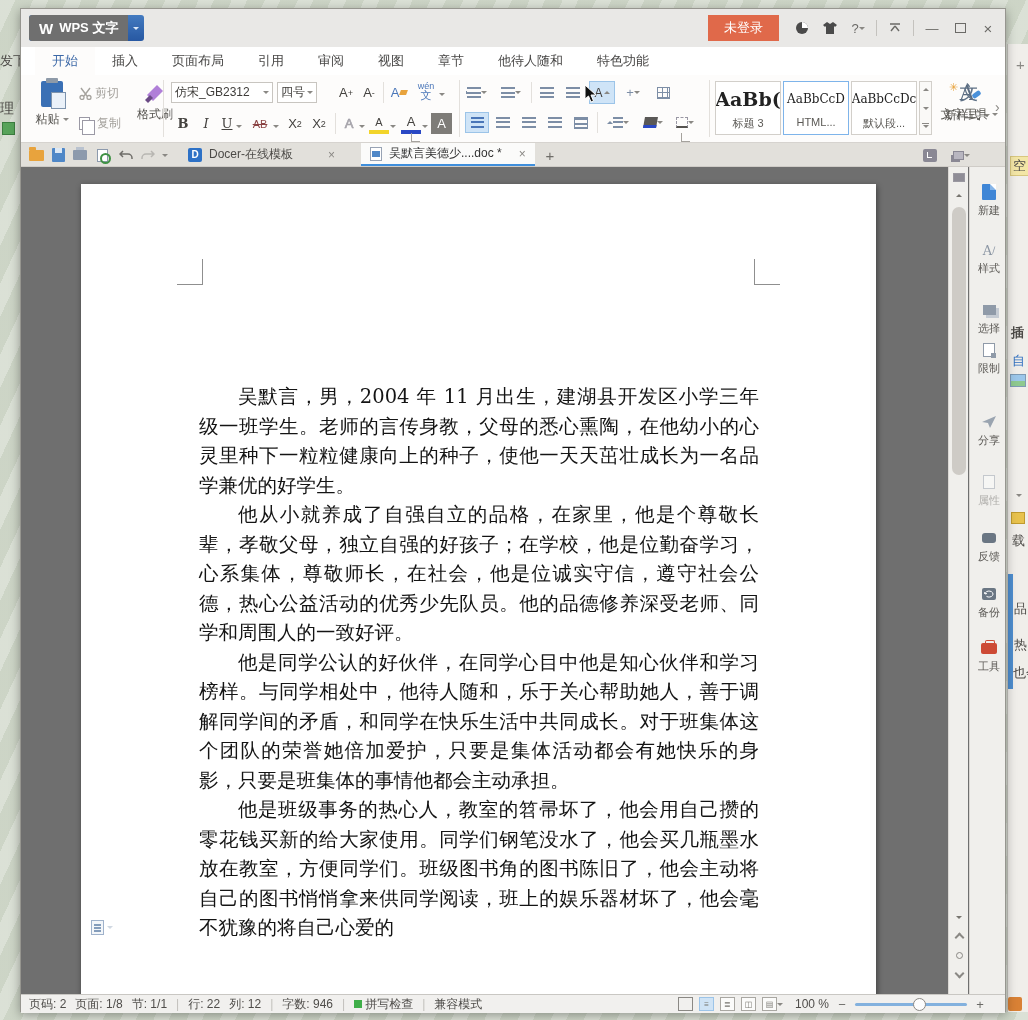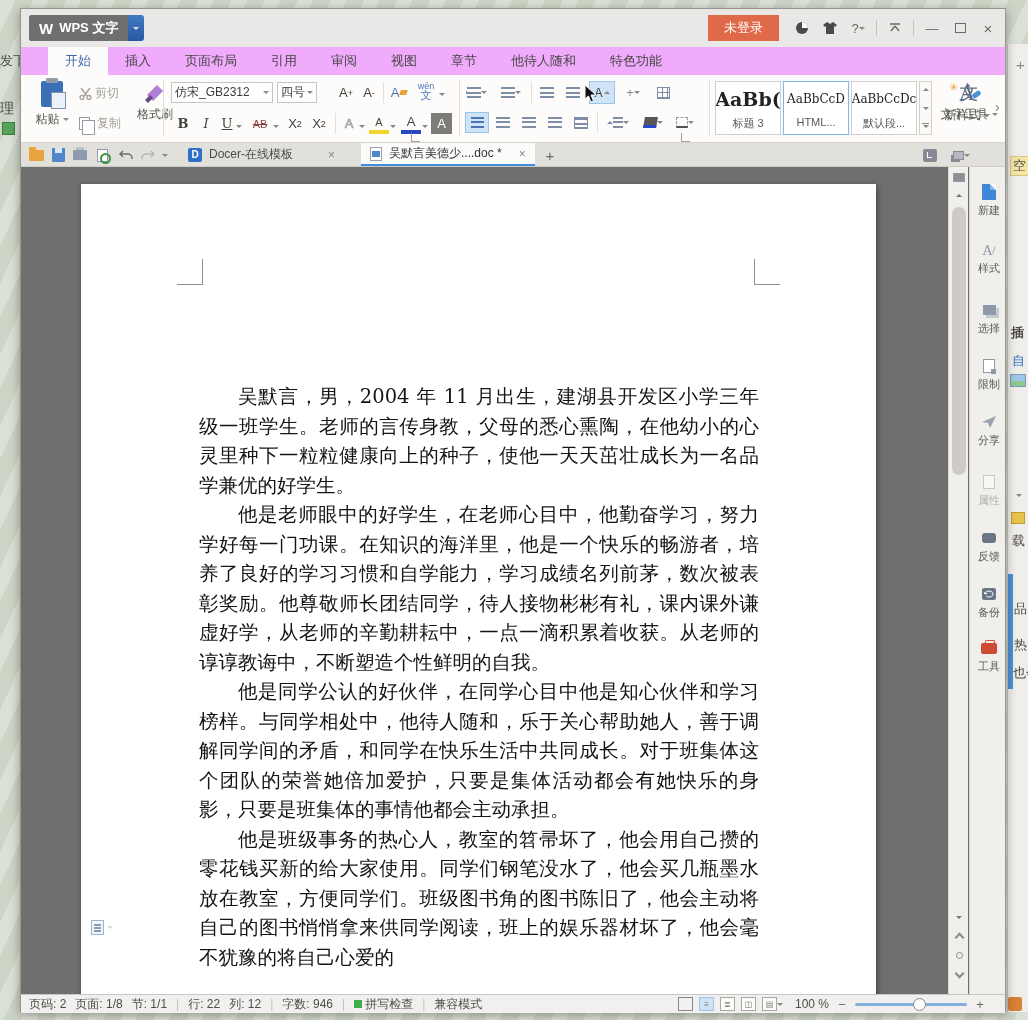--- a/index.html
+++ b/index.html
@@ -21,21 +21,21 @@
   .tb-title{position:absolute;left:200px;right:260px;top:0;height:38px;display:flex;align-items:center;justify-content:center;
             gap:6px;font-size:13px;color:#4c4a47;white-space:nowrap;overflow:hidden}
   .doc-ico{width:13px;height:15px;background:#fdfdfd;border:1px solid #9aa4b5;position:relative;flex:0 0 auto}
   .doc-ico::after{content:"";position:absolute;left:1px;top:4px;width:9px;height:7px;background:#3f7fd4}
   .tb-right{position:absolute;right:4px;top:6px;display:flex;align-items:center;gap:2px}
   .login{height:26px;padding:0 16px;background:#e0694a;color:#fff;font-size:13px;display:flex;align-items:center;margin-right:8px}
   .tbtn{width:26px;height:24px;display:flex;align-items:center;justify-content:center;color:#6b6a67;font-size:13px}
   .vsep{width:1px;height:16px;background:#c4c2be;margin:0 3px}
   .maxbox{width:11px;height:10px;border:1px solid #6b6a67}
   
-  .rtabs{position:relative;height:28px;background:#f0abfc;display:flex;align-items:flex-end;padding-left:27px}
+  .rtabs{position:relative;height:28px;background:#ffffff;display:flex;align-items:flex-end;padding-left:14px}
   .rtab{height:28px;display:flex;align-items:center;padding:0 17px;font-size:13px;color:#474645}
   .rtab.active{background:#fdfcfb;color:#3c68a7}
   
   .ribbon{position:relative;height:68px;background:#fdfcfb;border-bottom:1px solid #d6d3cf;font-size:12px;color:#55534f}
   .rsep{position:absolute;top:5px;width:1px;height:57px;background:#e3e0dc}
   .rlab{display:flex;align-items:center;gap:3px}
   .car{width:0;height:0;border:3.5px solid transparent;border-top-color:#8a8884;margin-top:3px;display:inline-block}
   .car-up{width:0;height:0;border:3.5px solid transparent;border-bottom-color:#8a8884;margin-bottom:3px;display:inline-block}
   .combo{position:absolute;height:21px;background:#fff;border:1px solid #c8c5c0;display:flex;align-items:center;
          justify-content:space-between;padding:0 3px;font-size:12px;color:#3e3c39}
@@ -443,21 +443,21 @@
       </div>
   </div>
 
   <div class="main">
     <div class="canvas">
       <div class="page">
         <div class="cropTL"></div>
         <div class="cropTR"></div>
         <div class="dbody">
           <p>吴默言，男，2004 年 11 月出生，建湖县开发区小学三年级一班学生。老师的言传身教，父母的悉心熏陶，在他幼小的心灵里种下一粒粒健康向上的种子，使他一天天茁壮成长为一名品学兼优的好学生。</p>
-          <p>他是老师眼中的好学生，在老师心目中，他勤奋学习，努力学好每一门功课。在知识的海洋里，他是一个快乐的畅游者，培养了良好的学习习惯和自学能力，学习成绩名列前茅，数次被表彰奖励。他尊敬师长团结同学，待人接物彬彬有礼，课内课外谦虚好学，从老师的辛勤耕耘中，一点一滴积累着收获。从老师的谆谆教诲中，不断塑造个性鲜明的自我。</p>
+          <p>他从小就养成了自强自立的品格，在家里，他是个尊敬长辈，孝敬父母，独立自强的好孩子；在学校，他是位勤奋学习，心系集体，尊敬师长，在社会，他是位诚实守信，遵守社会公德，热心公益活动的优秀少先队员。他的品德修养深受老师、同学和周围人的一致好评。</p>
           <p>他是同学公认的好伙伴，在同学心目中他是知心伙伴和学习榜样。与同学相处中，他待人随和，乐于关心帮助她人，善于调解同学间的矛盾，和同学在快乐生活中共同成长。对于班集体这个团队的荣誉她倍加爱护，只要是集体活动都会有她快乐的身影，只要是班集体的事情他都会主动承担。</p>
           <p>他是班级事务的热心人，教室的笤帚坏了，他会用自己攒的零花钱买新的给大家使用。同学们钢笔没水了，他会买几瓶墨水放在教室，方便同学们。班级图书角的图书陈旧了，他会主动将自己的图书悄悄拿来供同学阅读，班上的娱乐器材坏了，他会毫不犹豫的将自己心爱的</p>
         </div>
       </div>
       <div class="pgtool">
         <span class="pp"></span>
           <span class="car" style="border-top-color:#c8d2dd"></span>
       </div>
     </div>
 
@@ -493,21 +493,21 @@
       <div class="sitem" style="top:74px">
         <div class="ic" style="color:#8a95a3;font-family:'DejaVu Serif',serif;font-size:13px">A<span style="font-size:9px">∕</span></div>
         <div>样式</div>
       </div>
       <div class="sitem" style="top:134px">
         <div class="ic">
             <span style="width:13px;height:10px;background:#8f9aa8;box-shadow:3px 3px 0 #c5cbd3"></span>
           </div>
         <div>选择</div>
       </div>
-      <div class="sitem" style="top:190px">
+      <div class="sitem" style="top:174px">
         <div class="ic">
             <span class="gpage" style="position:relative">
               <span style="position:absolute;right:-2px;bottom:-2px;width:5px;height:5px;background:#8f9aa8"></span>
             </span>
           </div>
         <div>限制</div>
       </div>
       <div class="sitem" style="top:246px">
         <div class="ic">
             <svg width="16" height="14" viewBox="0 0 16 14">

